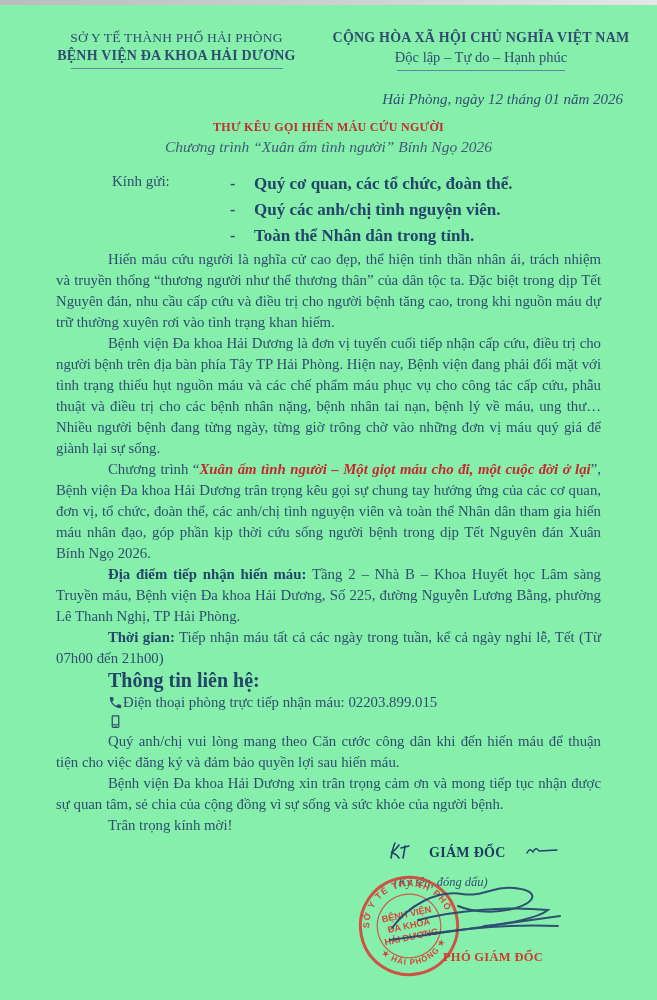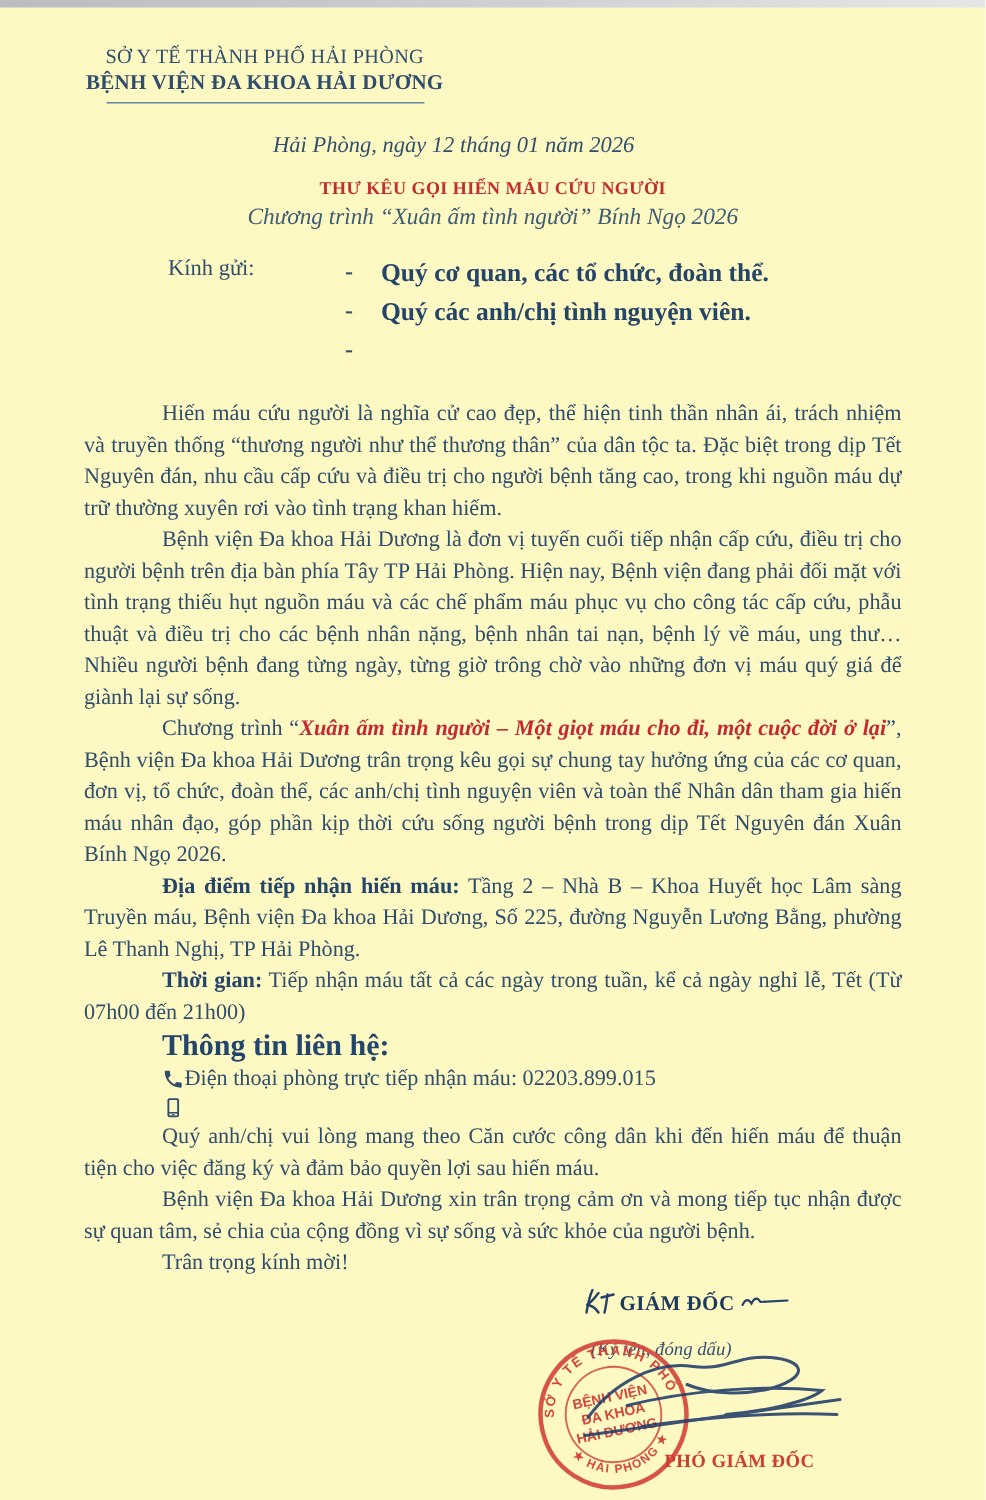--- a/index.html
+++ b/index.html
@@ -1,53 +1,53 @@
 <!DOCTYPE html>
 <html lang="vi"><head>
 <meta charset="utf-8">
 <style>
   html,body{margin:0;padding:0;background:#ffffff;}
   .page{
     position:relative;
     width:657px;height:1000px;
-    background:#fef9c3;
+    background:#86efac;
     font-family:"Liberation Serif","DejaVu Serif",serif;
     color:#2f4e6e;
     overflow:hidden;
   }
   .photo-edge{
     position:absolute;top:0;left:0;right:0;height:5px;
     background:linear-gradient(to right,#b9bdbf 0%,#cfd2d4 55%,#e4e6e7 100%);
   }
   
   .header{display:flex;padding:30px 14px 0 34px;}
   .hcol-left{width:285px;text-align:center;}
   .hcol-right{flex:1;text-align:center;}
   .h-line1{font-size:13.5px;letter-spacing:.2px;}
   .h-line2{font-size:14px;font-weight:bold;margin-top:2px;letter-spacing:.2px;}
   .h-right1{font-size:14px;font-weight:bold;letter-spacing:.2px;}
   .h-right2{font-size:14.5px;margin-top:3px;}
   .rule{height:1px;background:#5b87a0;margin:4px auto 0;}
   .rule-left{width:212px;}
   .rule-right{width:168px;}
   .dateline{
-    text-align:center;padding-right:52px;margin-top:20px;
+    text-align:right;padding-right:34px;margin-top:20px;
     font-style:italic;font-size:15px;color:#31506f;
   }
   
   .title{
     text-align:center;margin-top:12px;
     font-size:12px;font-weight:bold;color:#c32b2e;letter-spacing:.3px;
   }
   .subtitle{
     text-align:center;margin-top:3px;
     font-size:15.5px;font-style:italic;color:#3d5c74;
   }
   
-  .salutation{display:flex;margin:15px 0 19px 112px;}
+  .salutation{display:flex;margin:15px 0 0 112px;}
   .salutation-label{font-size:15px;width:118px;padding-top:2px;}
   .recipient-row{display:flex;line-height:26px;}
   .recipient-dash{width:24px;font-weight:bold;}
   .recipient-text{font-weight:bold;font-size:17px;color:#24456a;}
   
   .para{
     margin:0 56px;text-align:justify;text-indent:52px;
     font-size:14.8px;line-height:21px;
   }
   .para.tight{margin-top:2px;}
@@ -60,21 +60,21 @@
   .contact-row{
     margin-left:108px;margin-right:56px;
     font-size:14.8px;line-height:22.5px;
     display:flex;align-items:center;gap:0;
   }
   .contact-icon{flex:0 0 auto;display:inline-flex;}
   
   .sigblock{position:relative;height:168px;margin-top:4px;}
   .sig-head{
     position:absolute;top:2px;left:388px;
-    display:flex;align-items:center;gap:3px;
+    display:flex;align-items:center;gap:19px;
     font-size:14px;font-weight:bold;color:#1c3a5e;letter-spacing:.3px;
   }
   .kt-scribble,.tail-scribble{display:inline-block;}
   .sig-note{
     position:absolute;top:22px;left:394px;
     font-size:12.5px;font-style:italic;color:#31506f;margin-top:13px;
   }
   .stamp-wrap{position:absolute;top:33px;left:356px;width:106px;height:106px;transform:rotate(-12deg);}
   .sig-ink{position:absolute;top:36px;left:388px;}
   .deputy-title{
@@ -90,20 +90,25 @@
 <body>
 
 <div class="page">
   <div class="photo-edge"></div>
 
   <div class="header">
     <div class="hcol-left">
       <div class="h-line1">SỞ Y TẾ THÀNH PHỐ HẢI PHÒNG</div>
       <div class="h-line2">BỆNH VIỆN ĐA KHOA HẢI DƯƠNG</div>
       <div class="rule rule-left"></div>
+    </div>
+    <div class="hcol-right">
+      <div class="h-right1">CỘNG HÒA XÃ HỘI CHỦ NGHĨA VIỆT NAM</div>
+      <div class="h-right2">Độc lập – Tự do – Hạnh phúc</div>
+      <div class="rule rule-right"></div>
     </div>
   </div>
 
   <div class="dateline">Hải Phòng, ngày 12 tháng 01 năm 2026</div>
 
   <div class="title">THƯ KÊU GỌI HIẾN MÁU CỨU NGƯỜI</div>
   <div class="subtitle">Chương trình “Xuân ấm tình người” Bính Ngọ 2026</div>
 
   <div class="salutation">
     <div class="salutation-label">Kính gửi:</div>
@@ -111,20 +116,21 @@
       <div class="recipient-row">
         <span class="recipient-dash">-</span>
         <span class="recipient-text">Quý cơ quan, các tổ chức, đoàn thể.</span>
       </div>
       <div class="recipient-row">
         <span class="recipient-dash">-</span>
         <span class="recipient-text">Quý các anh/chị tình nguyện viên.</span>
       </div>
       <div class="recipient-row">
         <span class="recipient-dash">-</span>
+        <span class="recipient-text">Toàn thể Nhân dân trong tỉnh.</span>
       </div>
     </div>
   </div>
 
   <p class="para">Hiến máu cứu người là nghĩa cử cao đẹp, thể hiện tinh thần nhân ái, trách nhiệm và truyền thống “thương người như thể thương thân” của dân tộc ta. Đặc biệt trong dịp Tết Nguyên đán, nhu cầu cấp cứu và điều trị cho người bệnh tăng cao, trong khi nguồn máu dự trữ thường xuyên rơi vào tình trạng khan hiếm.</p>
   <p class="para">Bệnh viện Đa khoa Hải Dương là đơn vị tuyến cuối tiếp nhận cấp cứu, điều trị cho người bệnh trên địa bàn phía Tây TP Hải Phòng. Hiện nay, Bệnh viện đang phải đối mặt với tình trạng thiếu hụt nguồn máu và các chế phẩm máu phục vụ cho công tác cấp cứu, phẫu thuật và điều trị cho các bệnh nhân nặng, bệnh nhân tai nạn, bệnh lý về máu, ung thư… Nhiều người bệnh đang từng ngày, từng giờ trông chờ vào những đơn vị máu quý giá để giành lại sự sống.</p>
   <p class="para"><span>Chương trình “</span><span class="ri">Xuân ấm tình người – Một giọt máu cho đi, một cuộc đời ở lại</span><span>”, Bệnh viện Đa khoa Hải Dương trân trọng kêu gọi sự chung tay hưởng ứng của các cơ quan, đơn vị, tổ chức, đoàn thể, các anh/chị tình nguyện viên và toàn thể Nhân dân tham gia hiến máu nhân đạo, góp phần kịp thời cứu sống người bệnh trong dịp Tết Nguyên đán Xuân Bính Ngọ 2026.</span></p>
   <p class="para"><span class="b">Địa điểm tiếp nhận hiến máu:</span><span> Tầng 2 – Nhà B – Khoa Huyết học Lâm sàng Truyền máu, Bệnh viện Đa khoa Hải Dương, Số 225, đường Nguyễn Lương Bằng, phường Lê Thanh Nghị, TP Hải Phòng.</span></p>
   <p class="para"><span class="b">Thời gian:</span><span> Tiếp nhận máu tất cả các ngày trong tuần, kể cả ngày nghỉ lễ, Tết (Từ 07h00 đến 21h00)</span></p>
 

